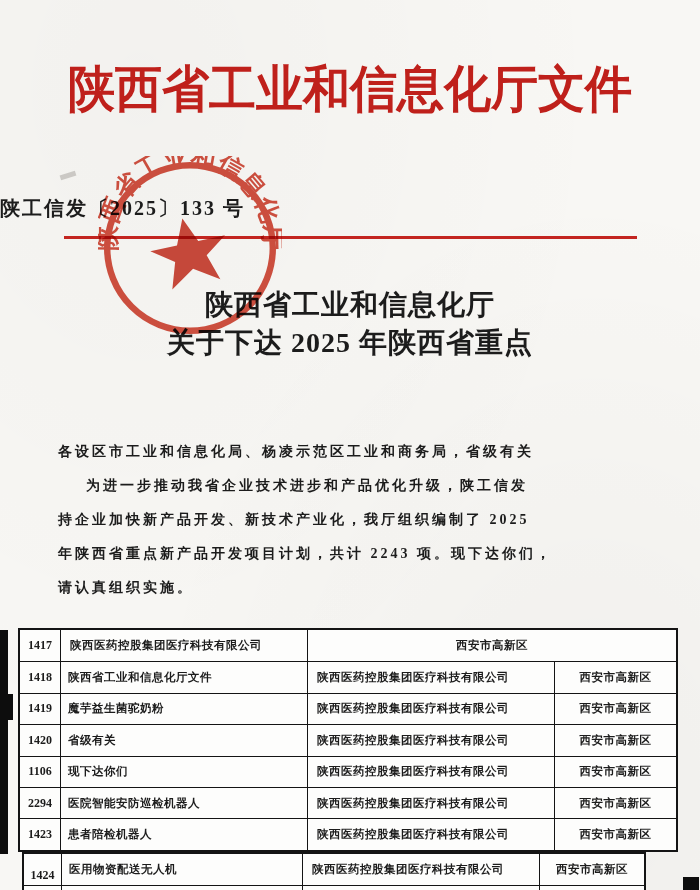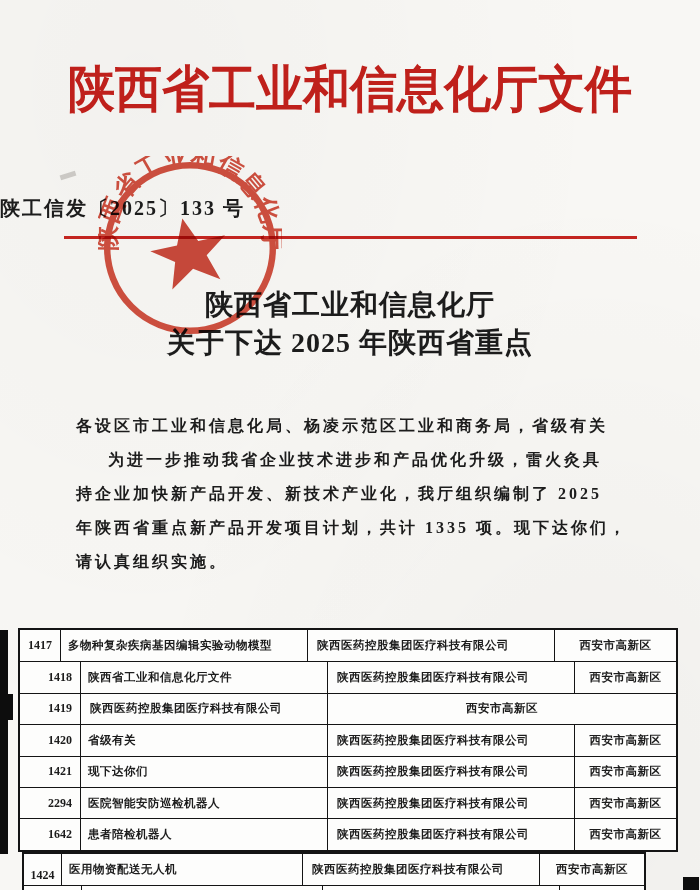--- a/index.html
+++ b/index.html
@@ -43,39 +43,38 @@
   
   .doc-title{
     position:absolute;top:286px;left:0;width:700px;
     text-align:center;
     font-size:28px;font-weight:bold;line-height:38px;
     letter-spacing:1px;
     white-space:nowrap;
   }
   
   .body-text{
-    position:absolute;top:409px;left:58px;width:600px;
-    font-size:16px;font-weight:bold;line-height:34px;
+    position:absolute;top:435px;left:58px;width:600px;
+    font-size:14px;font-weight:bold;line-height:34px;
     letter-spacing:3px;
     white-space:nowrap;
-    margin-left:18px;
   }
   .body-text .indent{ text-indent:2em; }
   
   .ptable{
     position:absolute;left:18px;
     background:#fdfdfc;
     border:2px solid #141414;
     box-sizing:border-box;
     font-weight:bold;
   }
   .ptable.pg1{ top:628px; width:660px; }
   .ptable.pg2{ top:852px; width:624px; left:22px; }
   .trow{ display:flex; height:31.4px; align-items:center; box-sizing:border-box; }
-  .trow + .trow{ border-top:1.6px solid #141414;padding-left:20px; }
+  .trow + .trow{ border-top:1.6px solid #141414; }
   .pg2 .trow.sliver{ height:8px; }
   .cell{
     box-sizing:border-box; height:100%;
     display:flex; align-items:center;
     font-size:11.5px; letter-spacing:0.5px;
     overflow:hidden; white-space:nowrap;
   }
   .cell + .cell{ border-left:1.6px solid #141414; }
   .cell.no{ width:40px; justify-content:center; font-size:12px; letter-spacing:0; }
   .cell.prod{ width:247px; padding-left:7px; }
@@ -116,64 +115,64 @@
     </g>
   </svg>
 
   <div class="doc-title">
     <div>陕西省工业和信息化厅</div>
     <div>关于下达 2025 年陕西省重点</div>
   </div>
 
   <div class="body-text">
     <div>各设区市工业和信息化局、杨凌示范区工业和商务局，省级有关</div>
-    <div class="indent">为进一步推动我省企业技术进步和产品优化升级，雷火灸具</div>
+    <div class="indent">为进一步推动我省企业技术进步和产品优化升级，陕工信发</div>
     <div>持企业加快新产品开发、新技术产业化，我厅组织编制了 2025</div>
-    <div>年陕西省重点新产品开发项目计划，共计 1335 项。现下达你们，</div>
+    <div>年陕西省重点新产品开发项目计划，共计 2243 项。现下达你们，</div>
     <div>请认真组织实施。</div>
   </div>
 
   <div class="ptable pg1">
     <div class="trow">
       <div class="cell no">1417</div>
-      <div class="cell prod">多物种复杂疾病基因编辑实验动物模型</div>
       <div class="cell comp">陕西医药控股集团医疗科技有限公司</div>
       <div class="cell dist">西安市高新区</div>
     </div>
     <div class="trow">
       <div class="cell no">1418</div>
       <div class="cell prod">陕西省工业和信息化厅文件</div>
       <div class="cell comp">陕西医药控股集团医疗科技有限公司</div>
       <div class="cell dist">西安市高新区</div>
     </div>
     <div class="trow">
       <div class="cell no">1419</div>
+      <div class="cell prod">魔芋益生菌驼奶粉</div>
       <div class="cell comp">陕西医药控股集团医疗科技有限公司</div>
       <div class="cell dist">西安市高新区</div>
     </div>
     <div class="trow">
       <div class="cell no">1420</div>
       <div class="cell prod">省级有关</div>
       <div class="cell comp">陕西医药控股集团医疗科技有限公司</div>
       <div class="cell dist">西安市高新区</div>
     </div>
     <div class="trow">
-      <div class="cell no">1421</div>
+      <div class="cell no">1106</div>
       <div class="cell prod">现下达你们</div>
       <div class="cell comp">陕西医药控股集团医疗科技有限公司</div>
       <div class="cell dist">西安市高新区</div>
     </div>
     <div class="trow">
       <div class="cell no">2294</div>
       <div class="cell prod">医院智能安防巡检机器人</div>
       <div class="cell comp">陕西医药控股集团医疗科技有限公司</div>
       <div class="cell dist">西安市高新区</div>
     </div>
     <div class="trow">
-      <div class="cell no">1642</div>
+      <div class="cell no">1423</div>
       <div class="cell prod">患者陪检机器人</div>
       <div class="cell comp">陕西医药控股集团医疗科技有限公司</div>
       <div class="cell dist">西安市高新区</div>
     </div>
   </div>
 
   <div class="ptable pg2">
     <div class="trow">
       <div class="cell no">1424</div>
       <div class="cell prod">医用物资配送无人机</div>

